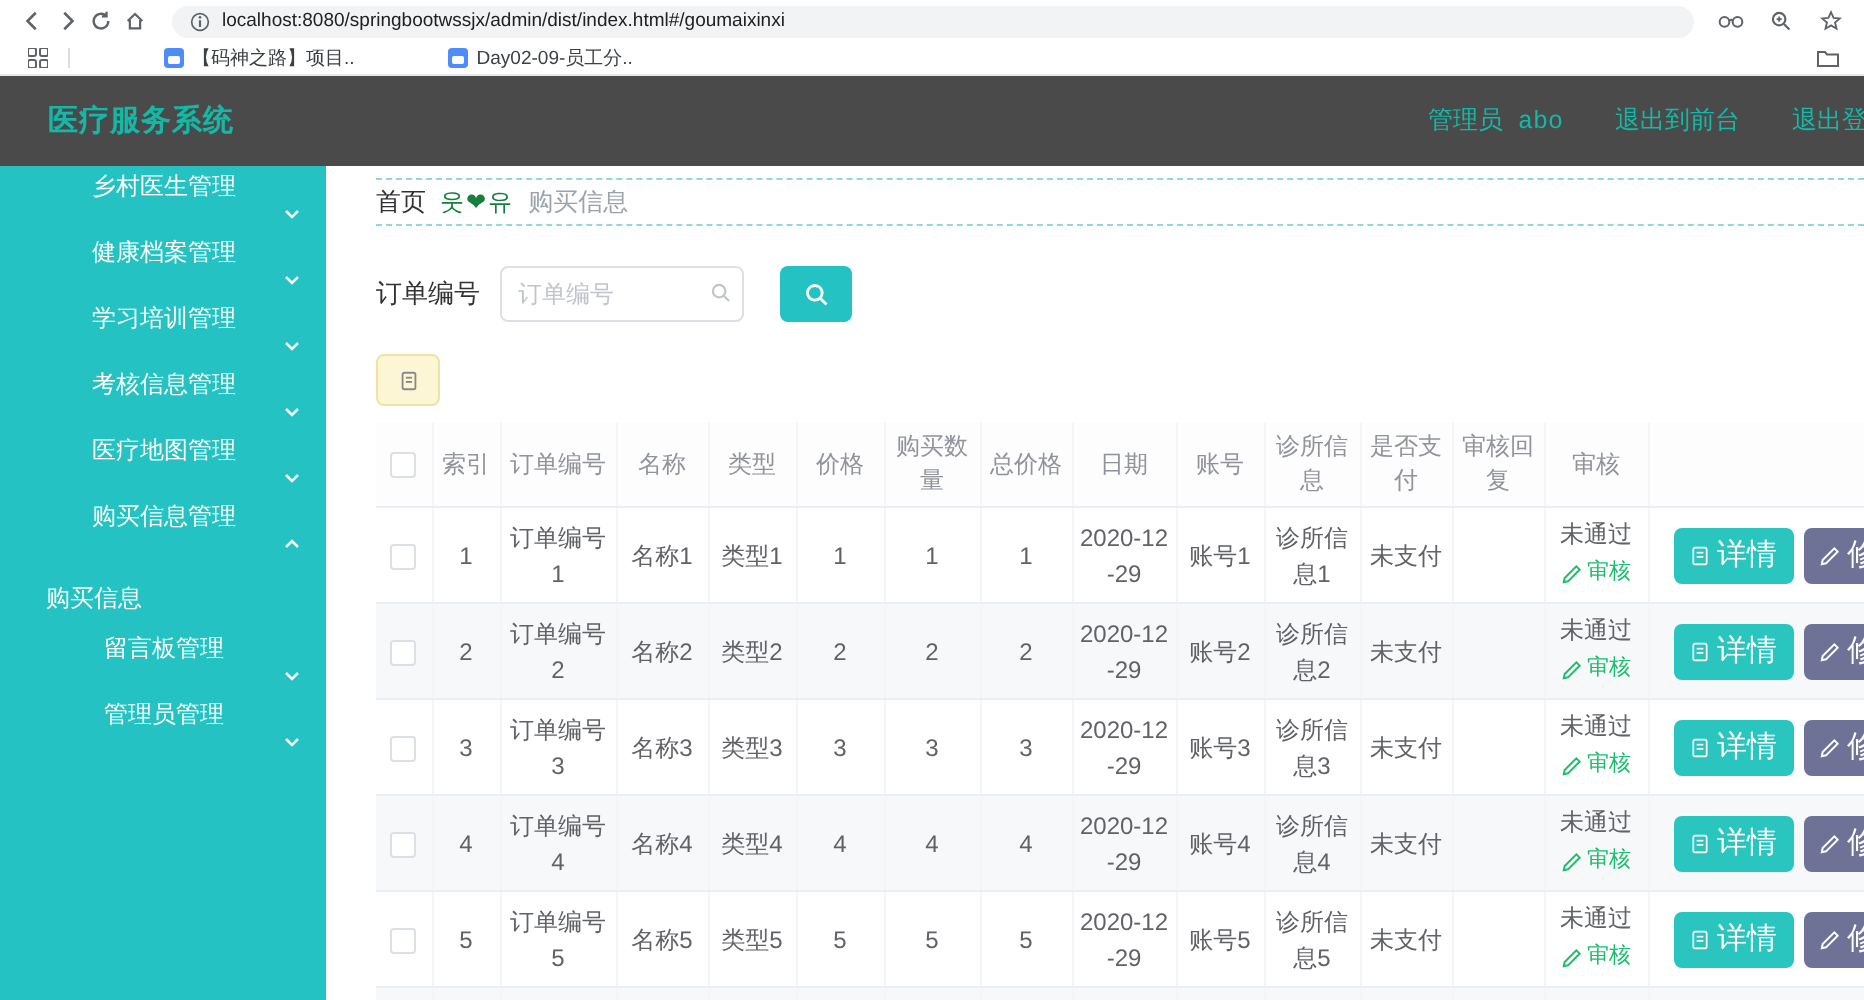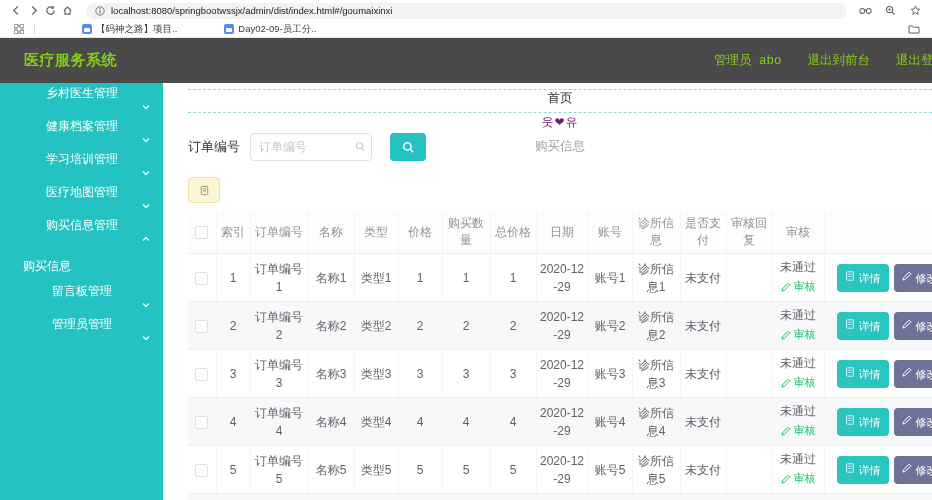--- a/index.html
+++ b/index.html
@@ -13,58 +13,58 @@
   .url-pill{flex:1;height:16px;background:#f1f3f4;border-radius:8px;display:flex;align-items:center;padding:0 9px;gap:6px;font-size:9.5px;color:#202124;margin:0 10px;overflow:hidden;white-space:nowrap;}
   .right-icons{display:flex;gap:8px;align-items:center;}
   .bookmarks-row{height:17px;display:flex;align-items:center;gap:7px;padding:0 10px;font-size:9.5px;color:#3c4043;border-bottom:1px solid #e8e8e8;}
   .bm-sep{width:1px;height:10px;background:#dadce0;}
   .bookmark{display:flex;align-items:center;gap:4px;cursor:pointer;margin-left:40px;}
   .favicon{width:10px;height:10px;background:#4e8cf9;border-radius:2px;position:relative;flex-shrink:0;}
   .favicon:after{content:"";position:absolute;left:2px;top:4px;width:6px;height:4px;background:#fff;border-radius:1px;}
   .bm-spacer{flex:1;}
 
   
-  .app-header{height:45px;background:#4a4a4a;display:flex;align-items:center;padding-left:24px;color:#84cc16;}
+  .app-header{height:45px;background:#4a4a4a;display:flex;align-items:center;padding-left:24px;color:#14b8a6;}
   .app-title{font-size:15px;font-weight:bold;letter-spacing:.5px;}
   .header-links{margin-left:auto;display:flex;gap:26px;font-size:12.5px;white-space:nowrap;margin-right:-14px;}
   .header-links span{cursor:pointer;font-family:Liberation Mono, monospace;}
 
   
   .app-body{display:flex;height:434px;}
   .sidebar{width:163px;background:#24c2c2;flex-shrink:0;padding-top:2px;overflow:hidden;}
   .sb-item{height:33px;display:flex;align-items:center;padding:0 12px 0 13px;color:#fff;font-size:12px;cursor:pointer;flex-direction:column;}
   .sb-label{overflow:hidden;white-space:nowrap;}
   .chev{margin-left:auto;display:flex;align-items:center;}
   .sb-item.expanded .chev svg{transform:rotate(180deg);}
   .sb-sub{height:33px;display:flex;align-items:center;padding-left:23px;color:#fff;font-size:12px;cursor:pointer;}
 
   .main{flex:1;overflow:hidden;padding:6px 0 0 25px;background:#fff;}
-  .breadcrumb{height:24px;display:flex;align-items:center;gap:7px;font-size:12.5px;border-top:1px dashed #8fd9d9;border-bottom:1px dashed #8fd9d9;color:#303133;flex-direction:column;}
-  .bc-deco{color:#701a75;font-size:12px;letter-spacing:1px;}
+  .breadcrumb{height:24px;display:flex;align-items:center;gap:7px;font-size:12.5px;border-top:1px dashed #8fd9d9;border-bottom:1px dashed #8fd9d9;color:#303133;}
+  .bc-deco{color:#15803d;font-size:12px;letter-spacing:1px;}
   .bc-current{color:#9aa3ab;}
 
   .search-row{margin-top:20px;display:flex;align-items:center;}
   .search-label{font-size:13px;color:#333;margin-right:10px;}
   .search-input-wrap{position:relative;width:122px;}
   .search-input{width:122px;height:28px;border:1px solid #dcdfe6;border-radius:4px;font-size:12px;padding:0 22px 0 8px;color:#606266;outline:none;}
   .search-input::placeholder{color:#c0c4cc;}
   .input-search-icon{position:absolute;right:6px;top:8px;color:#c0c4cc;display:flex;}
   .search-btn{width:36px;height:28px;background:#24c2c2;border:none;border-radius:4px;color:#fff;display:flex;align-items:center;justify-content:center;cursor:pointer;margin-left:18px;}
   .add-btn{margin-top:16px;width:32px;height:26px;background:#fcf6d4;border:1px solid #eee3a4;border-radius:4px;color:#777;display:flex;align-items:center;justify-content:center;cursor:pointer;}
 
   
   table{border-collapse:collapse;table-layout:fixed;width:936px;margin-top:8px;font-size:12px;color:#606266;}
   th,td{border-bottom:1px solid #ebeef5;border-right:1px solid #f3f5f8;text-align:center;padding:4px 2px;font-weight:400;word-break:break-all;}
   th{color:#909399;height:29px;background:#fdfdfd;}
   td{height:48px;line-height:1.5;}
   tr.stripe td{background:#f7f8fa;}
   .cbx{display:inline-block;width:13px;height:13px;border:1px solid #dcdfe6;border-radius:2px;background:#fff;vertical-align:middle;cursor:pointer;}
   .review-link{color:#1abe6b;font-size:11px;display:inline-flex;align-items:center;gap:3px;margin-top:2px;cursor:pointer;}
   .ops{white-space:nowrap;text-align:left;padding-left:12px;}
-  .btn{display:inline-flex;align-items:flex-start;gap:4px;border:none;border-radius:4px;color:#fff;font-size:11px;height:28px;padding:7px 8px;cursor:pointer;vertical-align:middle;}
+  .btn{display:inline-flex;align-items:center;gap:4px;border:none;border-radius:4px;color:#fff;font-size:15px;height:28px;padding:7px 8px;cursor:pointer;vertical-align:middle;}
   .btn-detail{background:#2bc5c0;}
   .btn-edit{background:#6e7296;margin-left:5px;}
 </style>
 </head>
 <body>
 
 <div class="screen">
 
   <div class="nav-row">
     <span class="nav-icon">
@@ -171,20 +171,28 @@
         <div class="sb-item">
           <span class="sb-label">健康档案管理</span>
           <span class="chev">
             <svg width="10" height="10" viewBox="0 0 10 10">
               <polyline points="2,3.5 5,6.5 8,3.5" fill="none" stroke="rgba(255,255,255,.95)" stroke-width="1.3"></polyline>
             </svg>
           </span>
         </div>
         <div class="sb-item">
           <span class="sb-label">学习培训管理</span>
+          <span class="chev">
+            <svg width="10" height="10" viewBox="0 0 10 10">
+              <polyline points="2,3.5 5,6.5 8,3.5" fill="none" stroke="rgba(255,255,255,.95)" stroke-width="1.3"></polyline>
+            </svg>
+          </span>
+        </div>
+        <div class="sb-item">
+          <span class="sb-label">考核信息管理</span>
           <span class="chev">
             <svg width="10" height="10" viewBox="0 0 10 10">
               <polyline points="2,3.5 5,6.5 8,3.5" fill="none" stroke="rgba(255,255,255,.95)" stroke-width="1.3"></polyline>
             </svg>
           </span>
         </div>
         <div class="sb-item">
           <span class="sb-label">医疗地图管理</span>
           <span class="chev">
             <svg width="10" height="10" viewBox="0 0 10 10">

